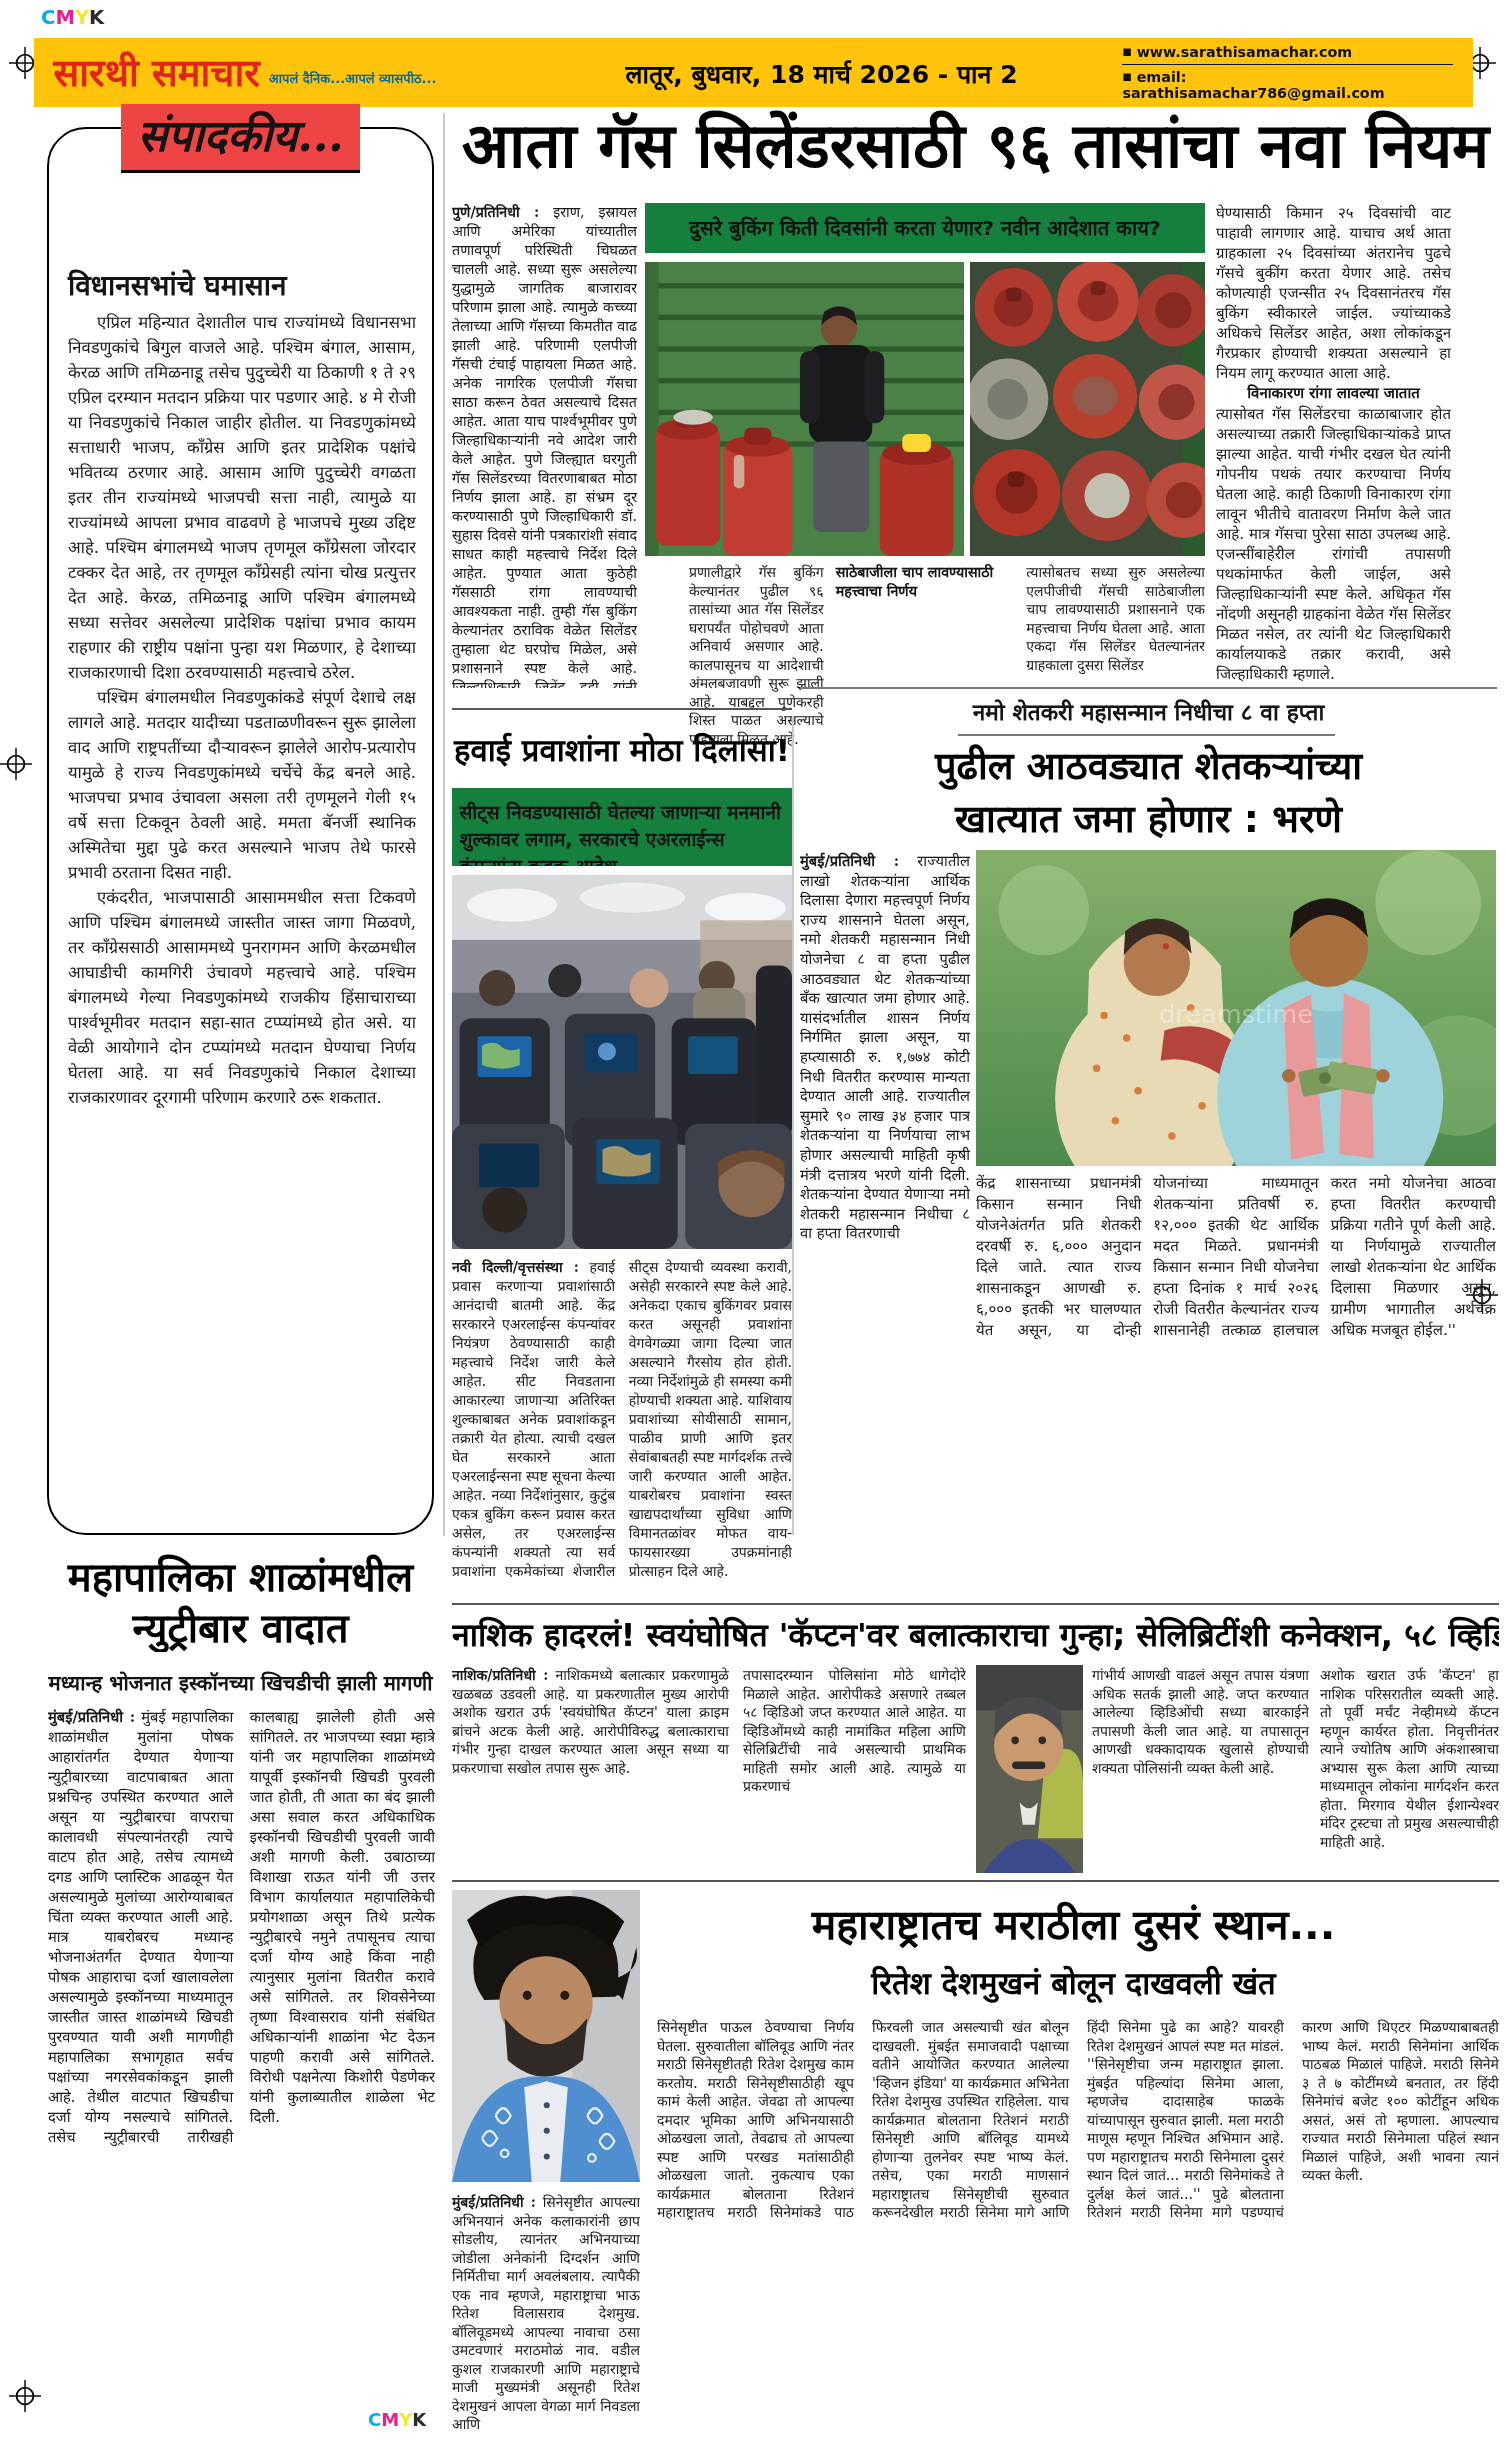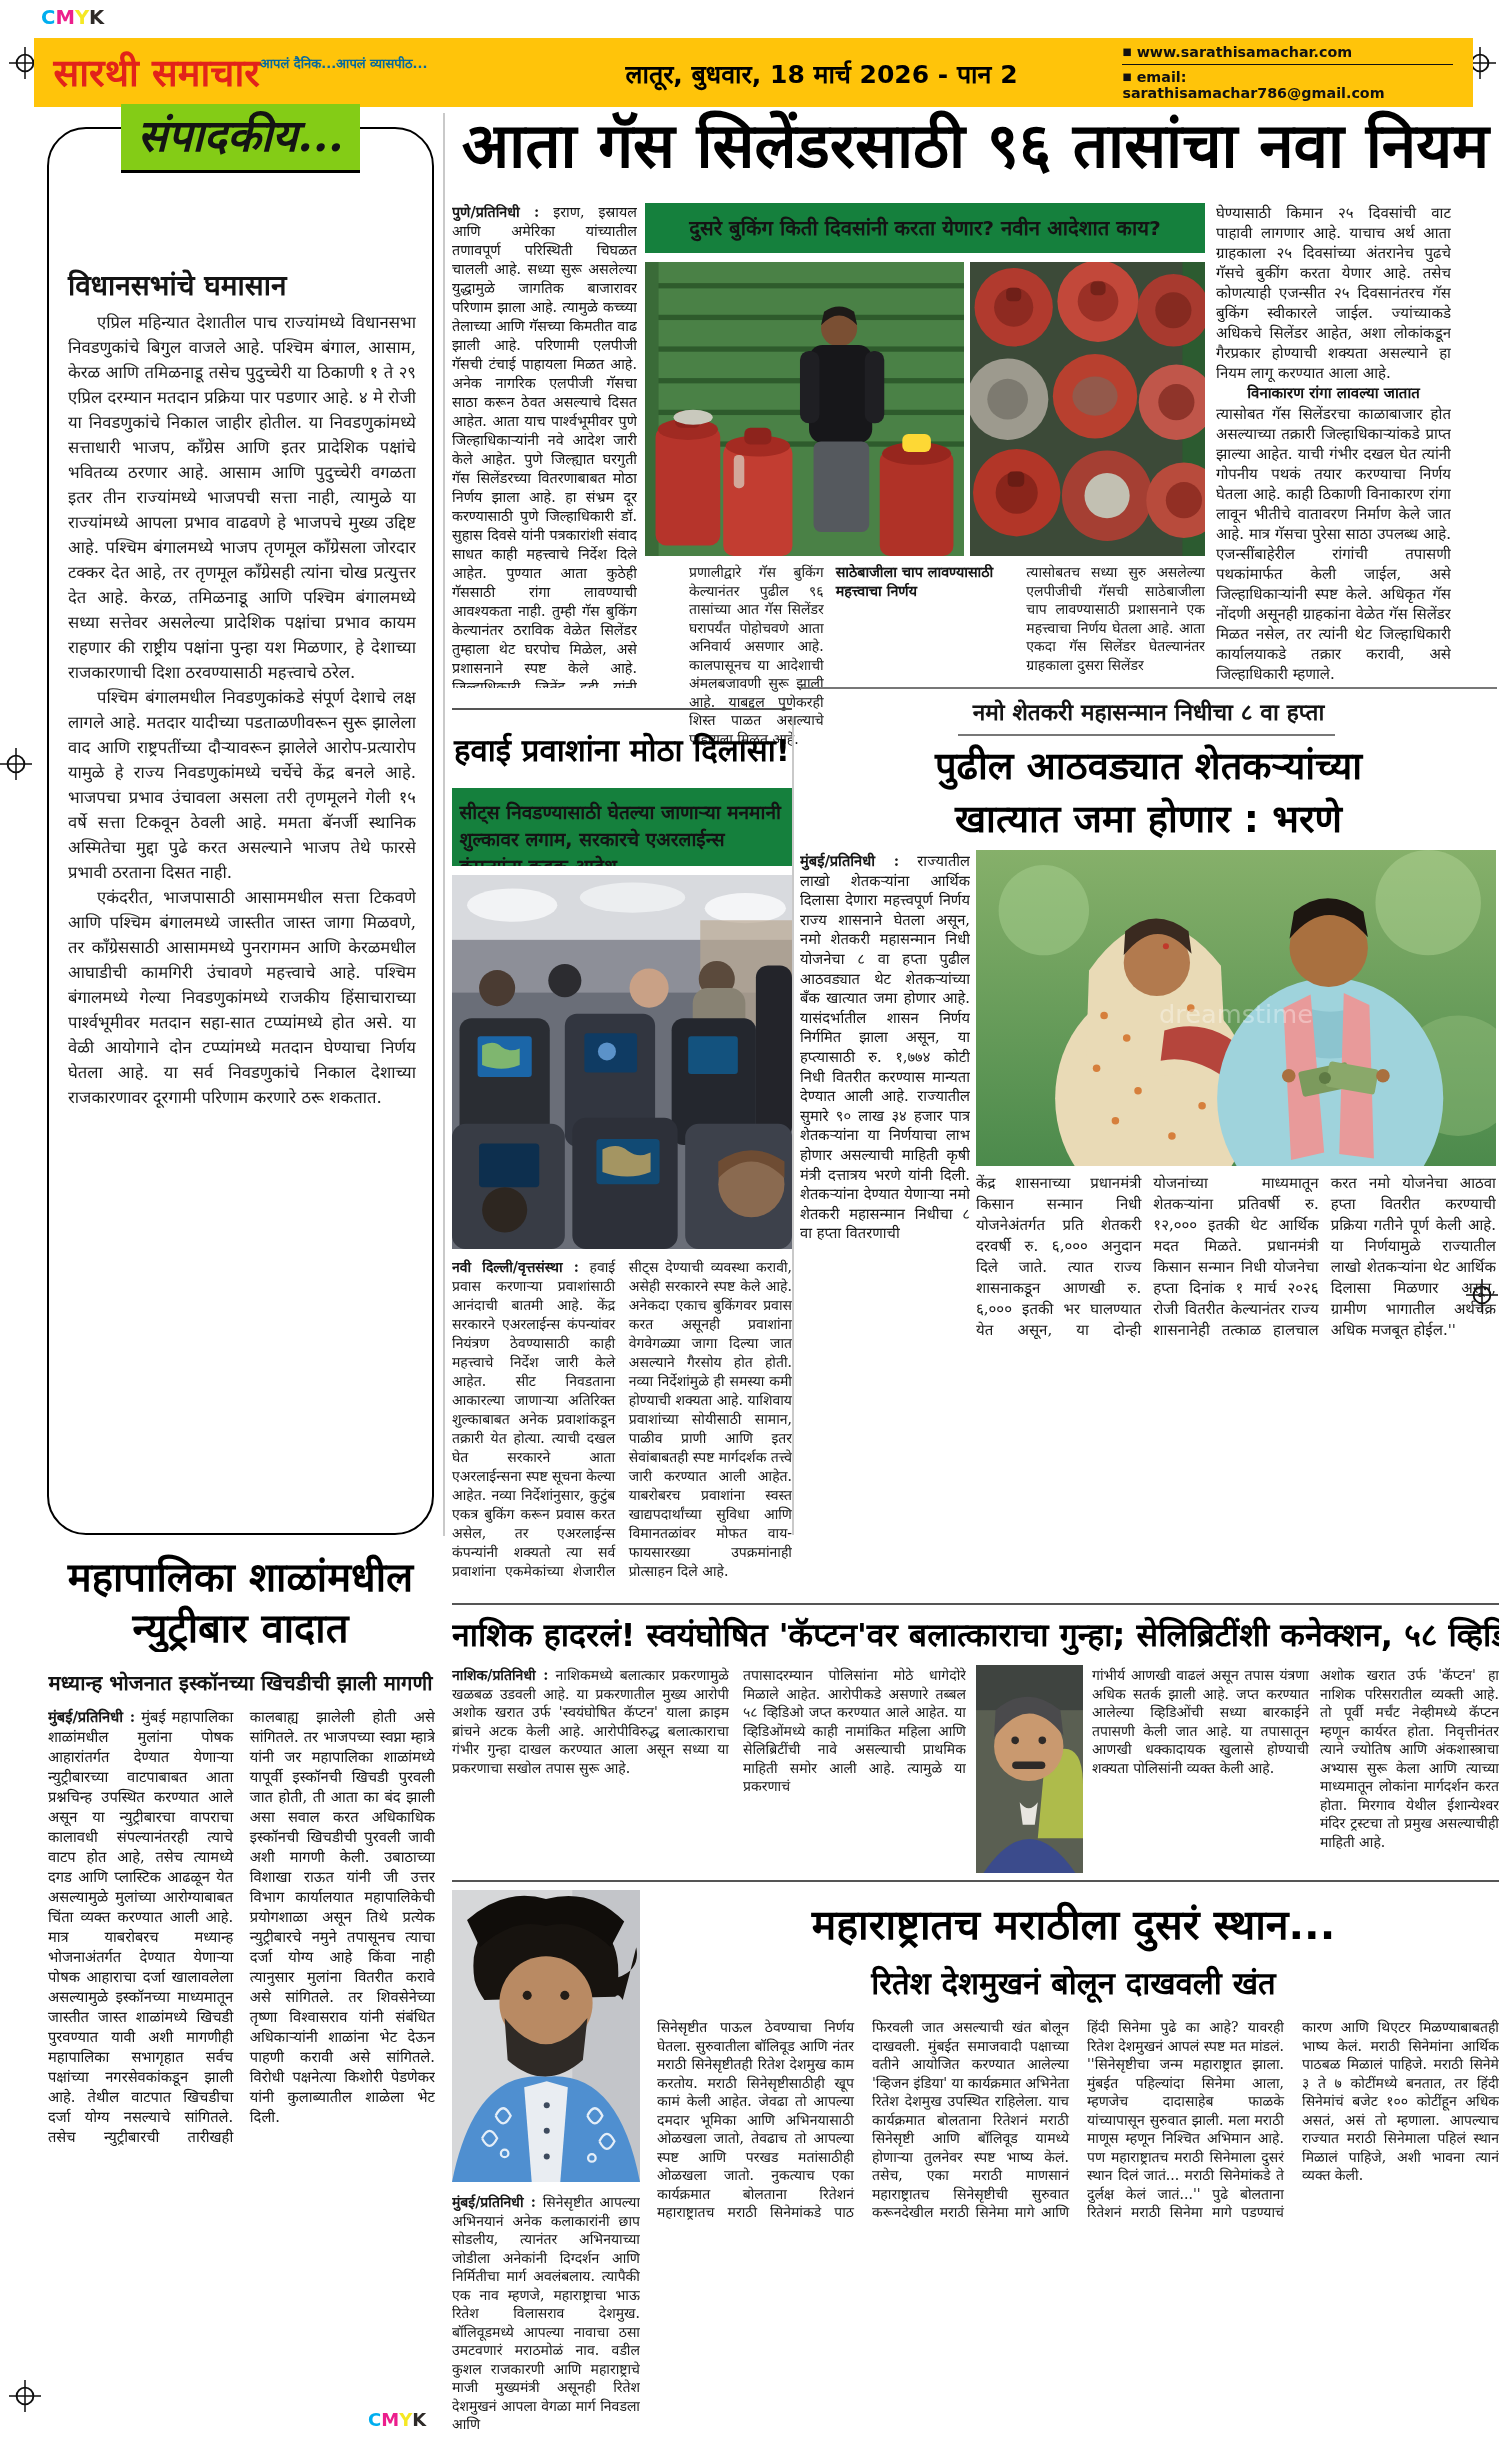--- a/index.html
+++ b/index.html
@@ -65,42 +65,42 @@
     </div>
   <div class="abs mark" style="left:9px;top:2380px;">
       <svg width="32" height="32" viewBox="0 0 42 42">
         <circle cx="21" cy="21" r="11" fill="none" stroke="#111" stroke-width="2.5"></circle>
         <line x1="21" y1="0" x2="21" y2="42" stroke="#111" stroke-width="2"></line>
         <line x1="0" y1="21" x2="42" y2="21" stroke="#111" stroke-width="2"></line>
       </svg>
     </div>
 
   <div class="abs" style="left:34px;top:38px;width:1439px;height:69px;background:#ffc40a;display:flex;align-items:center;box-sizing:border-box;padding:0 19.6px;">
-    <div style="display:flex;min-width:467px;">
+    <div style="display:flex;align-items:flex-end;gap:9px;min-width:467px;">
       <span class="sans" style="color:#e2231a;font-size:38px;font-weight:800;line-height:1;">सारथी समाचार</span>
       <span class="sans" style="color:#0369a1;font-size:13px;font-weight:bold;padding-bottom:4.5px;">आपलं दैनिक...आपलं व्यासपीठ...</span>
     </div>
     <div class="sans ctr" style="flex:1;font-size:25px;font-weight:800;color:#000000;">लातूर, बुधवार, 18 मार्च 2026 - पान 2</div>
     <div class="sans" style="width:331px;font-size:14.3px;font-weight:bold;color:#111;">
       <div style="border-bottom:1.5px solid #111;padding-bottom:3.8px;margin-bottom:3.8px;">
         <span style="font-size:9.8px;vertical-align:2.3px;">■</span>
         <span>www.sarathisamachar.com</span>
       </div>
       <div>
         <span style="font-size:9.8px;vertical-align:2.3px;">■</span>
         <span>email: sarathisamachar786@gmail.com</span>
       </div>
     </div>
   </div>
 
   <div class="abs vrule" style="left:443px;top:113px;width:1.5px;height:1423px;"></div>
 
   <div class="abs" style="left:47px;top:127px;width:387px;height:1408px;border:2.6px solid #000;border-radius:39px;box-sizing:border-box;"></div>
   <div class="abs ctr" style="left:47px;top:104px;width:387px;z-index:2;">
-    <span class="serif" style="display:inline-block;background:#84cc16;padding:0 16.6px 6px;font-size:44px;font-weight:bold;font-style:italic;border-bottom:3.8px solid #000;">संपादकीय...</span>
+    <span class="serif" style="display:inline-block;background:#ef4444;padding:0 16.6px 6px;font-size:44px;font-weight:bold;font-style:italic;border-bottom:3.8px solid #000;">संपादकीय...</span>
   </div>
   <div class="abs sans" style="left:68px;top:265px;width:351px;font-size:28px;font-weight:800;">विधानसभांचे घमासान</div>
   <div class="abs serif just hid" style="left:68px;top:310px;width:348px;height:1208px;font-size:16.6px;line-height:25px;font-weight:normal;color:#191919;">
     <p class="ind">एप्रिल महिन्यात देशातील पाच राज्यांमध्ये विधानसभा निवडणुकांचे बिगुल वाजले आहे. पश्चिम बंगाल, आसाम, केरळ आणि तमिळनाडू तसेच पुदुच्चेरी या ठिकाणी १ ते २९ एप्रिल दरम्यान मतदान प्रक्रिया पार पडणार आहे. ४ मे रोजी या निवडणुकांचे निकाल जाहीर होतील. या निवडणुकांमध्ये सत्ताधारी भाजप, काँग्रेस आणि इतर प्रादेशिक पक्षांचे भवितव्य ठरणार आहे. आसाम आणि पुदुच्चेरी वगळता इतर तीन राज्यांमध्ये भाजपची सत्ता नाही, त्यामुळे या राज्यांमध्ये आपला प्रभाव वाढवणे हे भाजपचे मुख्य उद्दिष्ट आहे. पश्चिम बंगालमध्ये भाजप तृणमूल काँग्रेसला जोरदार टक्कर देत आहे, तर तृणमूल काँग्रेसही त्यांना चोख प्रत्युत्तर देत आहे. केरळ, तमिळनाडू आणि पश्चिम बंगालमध्ये सध्या सत्तेवर असलेल्या प्रादेशिक पक्षांचा प्रभाव कायम राहणार की राष्ट्रीय पक्षांना पुन्हा यश मिळणार, हे देशाच्या राजकारणाची दिशा ठरवण्यासाठी महत्त्वाचे ठरेल.</p>
     <p class="ind">पश्चिम बंगालमधील निवडणुकांकडे संपूर्ण देशाचे लक्ष लागले आहे. मतदार यादीच्या पडताळणीवरून सुरू झालेला वाद आणि राष्ट्रपतींच्या दौऱ्यावरून झालेले आरोप-प्रत्यारोप यामुळे हे राज्य निवडणुकांमध्ये चर्चेचे केंद्र बनले आहे. भाजपचा प्रभाव उंचावला असला तरी तृणमूलने गेली १५ वर्षे सत्ता टिकवून ठेवली आहे. ममता बॅनर्जी स्थानिक अस्मितेचा मुद्दा पुढे करत असल्याने भाजप तेथे फारसे प्रभावी ठरताना दिसत नाही.</p>
     <p class="ind">एकंदरीत, भाजपासाठी आसाममधील सत्ता टिकवणे आणि पश्चिम बंगालमध्ये जास्तीत जास्त जागा मिळवणे, तर काँग्रेससाठी आसाममध्ये पुनरागमन आणि केरळमधील आघाडीची कामगिरी उंचावणे महत्त्वाचे आहे. पश्चिम बंगालमध्ये गेल्या निवडणुकांमध्ये राजकीय हिंसाचाराच्या पार्श्वभूमीवर मतदान सहा-सात टप्प्यांमध्ये होत असे. या वेळी आयोगाने दोन टप्प्यांमध्ये मतदान घेण्याचा निर्णय घेतला आहे. या सर्व निवडणुकांचे निकाल देशाच्या राजकारणावर दूरगामी परिणाम करणारे ठरू शकतात.</p>
   </div>
 
   <div class="abs headline ctr nowrap hid" style="left:47px;top:1553px;width:387px;font-size:40px;line-height:48px;">महापालिका शाळांमधील</div>
   <div class="abs headline ctr nowrap hid" style="left:47px;top:1604px;width:387px;font-size:40px;line-height:48px;">न्युट्रीबार वादात</div>

